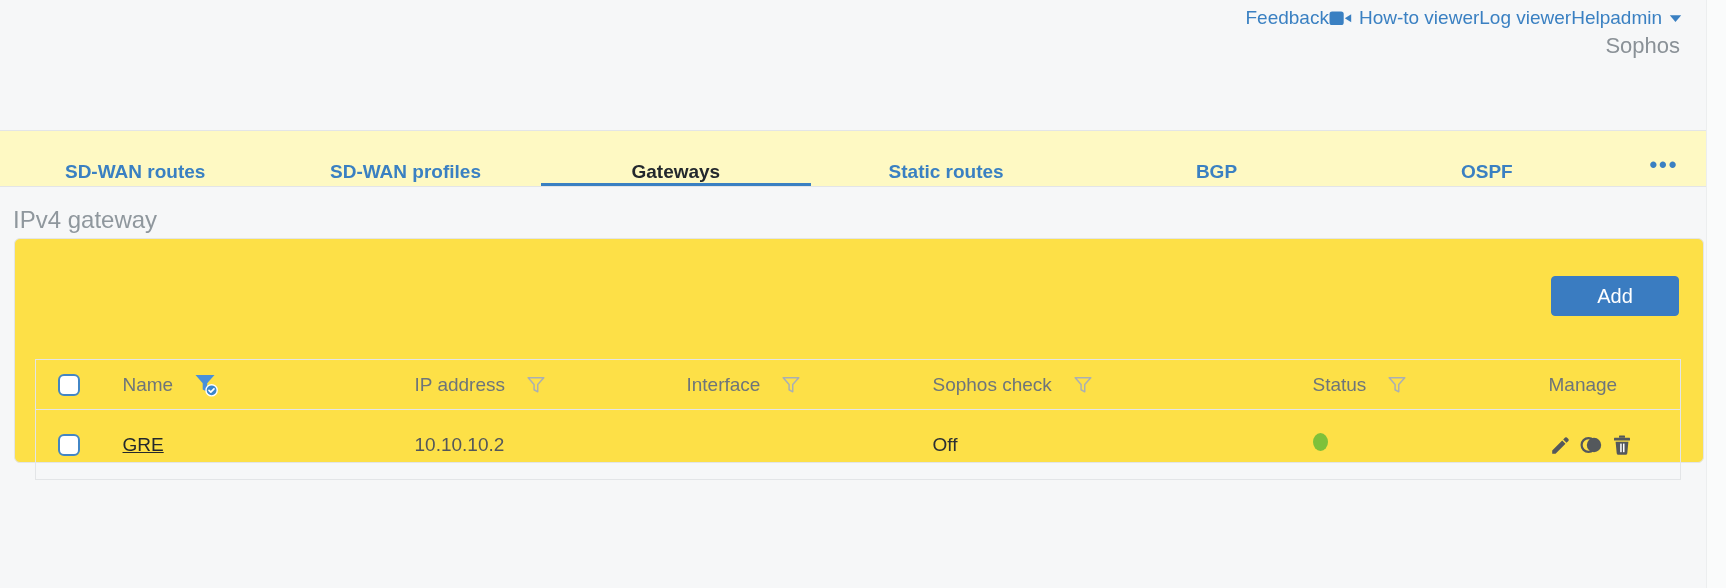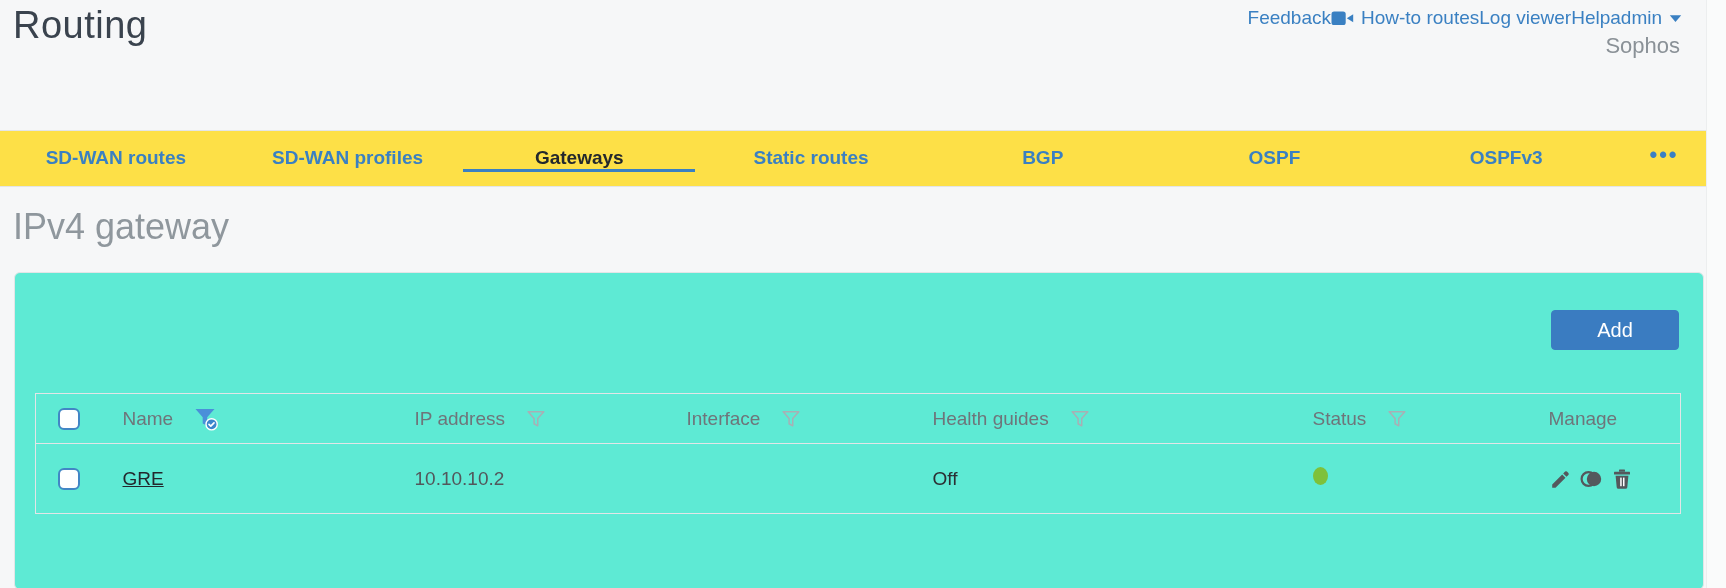--- a/index.html
+++ b/index.html
@@ -35,44 +35,44 @@
     color:var(--accent);font-size:19px;font-weight:400;
     text-decoration:none;cursor:pointer;white-space:nowrap;
   }
   .brand{
     position:absolute;top:33px;right:26px;
     font-size:22px;color:#8A9197;
   }
   
   .tabbar{
     position:absolute;top:130px;left:0;width:1706px;height:57px;
-    background:#fde047;border-top:1px solid var(--border);border-bottom:1px solid var(--border);
-    display:flex;align-items:center;
+    background:#fef9c3;border-top:1px solid var(--border);border-bottom:1px solid var(--border);
+    display:flex;align-items:flex-end;
   }
   .tab{
     flex:1 1 0;display:flex;align-items:center;justify-content:center;
     font-size:19px;font-weight:700;color:var(--accent);
     cursor:pointer;white-space:nowrap;border-bottom:3px solid transparent;
     padding-top:2px;
   }
   .tab.active{color:#23282D;border-bottom-color:var(--accent);}
   .tab-more{
     flex:0 0 84px;display:flex;align-items:center;justify-content:center;
     color:var(--accent);font-size:22px;font-weight:700;letter-spacing:2px;
     cursor:pointer;padding-bottom:8px;
   }
   
   .content{position:absolute;top:187px;left:0;width:1706px;}
   .section-heading{
-    margin:19px 0 24px 13px;
-    font-size:36px;font-weight:400;color:var(--heading-gray);
+    margin:19px 0 4px 13px;
+    font-size:24px;font-weight:400;color:var(--heading-gray);
   }
   .card{
-    margin-left:14px;width:1690px;height:318px;
-    background:#5eead4;border:1px solid var(--border);border-radius:6px;
+    margin-left:14px;width:1690px;height:225px;
+    background:#fde047;border:1px solid var(--border);border-radius:6px;
     padding:0 24px 0 20px;
   }
   .btn-row{
     margin-top:37px;display:flex;justify-content:flex-end;gap:8px;
   }
   .btn{
     height:40px;font-size:20px;border-radius:4px;cursor:pointer;
     font-family:inherit;
   }
   .btn-primary{
@@ -111,36 +111,35 @@
   
   .edge-strip{
     position:absolute;top:0;right:0;width:20px;height:588px;
     background:#FAFBFB;border-left:1px solid #ECEEEF;
   }
 </style>
 </head>
 <body>
 
 <div class="topbar">
-  <div class="page-title">Routing</div>
 
   <div class="topnav">
     <a>
       <span>Feedback</span>
     </a>
     <a>
       <span class="icon-btn">
         <svg width="23" height="17" viewBox="0 0 23 17">
             <g fill="#3A80C2">
               <rect x="0.5" y="1.5" width="14.2" height="13.5" rx="2.6"></rect>
               <path d="M15.8 8.2l6.4-4v8z"></path>
             </g>
           </svg>
       </span>
-      <span>How-to routes</span>
+      <span>How-to viewer</span>
     </a>
     <a>
       <span>Log viewer</span>
     </a>
     <a>
       <span>Help</span>
     </a>
     <a>
       <span>admin</span>
       <span class="icon-btn">
@@ -153,21 +152,20 @@
   <div class="brand">Sophos</div>
 </div>
 
 <div class="tabbar">
   <div class="tab">SD-WAN routes</div>
   <div class="tab">SD-WAN profiles</div>
   <div class="tab active">Gateways</div>
   <div class="tab">Static routes</div>
   <div class="tab">BGP</div>
   <div class="tab">OSPF</div>
-  <div class="tab">OSPFv3</div>
   <div class="tab-more">•••</div>
 </div>
 
 <div class="content">
   <div class="section-heading">IPv4 gateway</div>
 
   <div class="card">
     <div class="btn-row">
       <button class="btn btn-primary">Add</button>
     </div>
@@ -214,21 +212,21 @@
               <span>Interface</span>
               <span class="funnel">
                 <svg width="22" height="22" viewBox="0 0 24 24">
                     <path d="M3.5 4h17l-6.6 7.4v8l-4-2.2v-5.8z" fill="none" stroke="#A9AFB4" stroke-width="1.6" stroke-linejoin="round"></path>
                   </svg>
               </span>
             </div>
           </th>
           <th>
             <div class="th-inner">
-              <span>Health guides</span>
+              <span>Sophos check</span>
               <span class="funnel">
                 <svg width="22" height="22" viewBox="0 0 24 24">
                     <path d="M3.5 4h17l-6.6 7.4v8l-4-2.2v-5.8z" fill="none" stroke="#A9AFB4" stroke-width="1.6" stroke-linejoin="round"></path>
                   </svg>
               </span>
             </div>
           </th>
           <th>
             <div class="th-inner">
               <span>Status</span>

